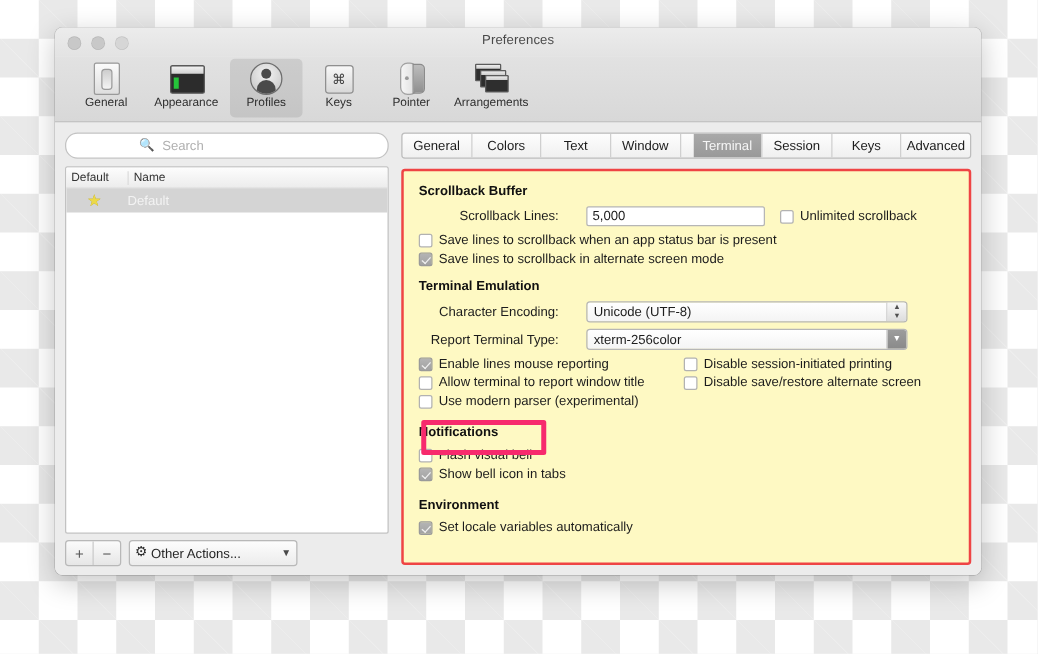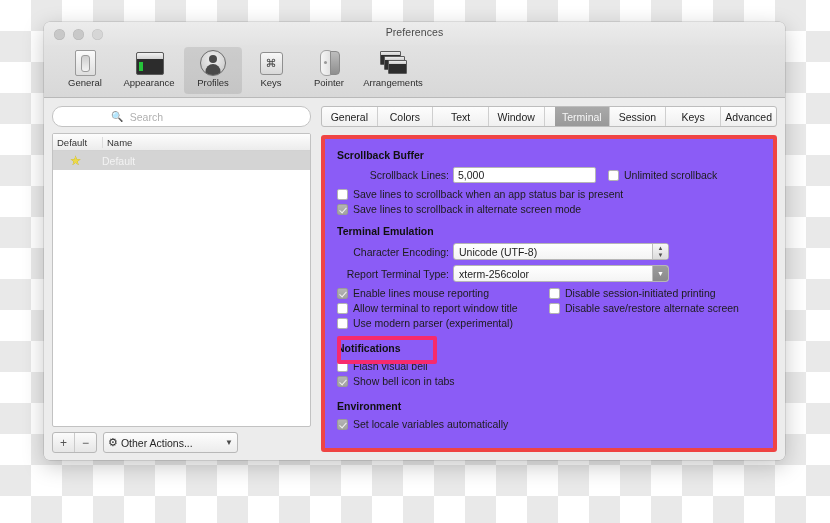--- a/index.html
+++ b/index.html
@@ -330,22 +330,22 @@
   .tab:last-child { border-right: none; }
   .tab.active {
     background: linear-gradient(to bottom,#a9a9a9,#999999);
     color: #f6f6f6;
     margin-left: 10px;
   }
 
   .panel {
     flex: 1;
     margin-top: 8px;
-    background: #8b5cf6;
-    border: 4px solid #ef4444;
+    background: #fef9c3;
+    border: 2px solid #ef4444;
     border-radius: 3px;
     padding: 10px 12px 8px 12px;
     overflow: hidden;
   }
 
   .sec-title {
     font-size: 10.5px;
     font-weight: bold;
     color: #111;
     margin: 0 0 6px 0;
@@ -354,21 +354,21 @@
 
   .field-row {
     display: flex;
     align-items: center;
     margin-bottom: 5px;
   }
   .field-label {
     font-size: 10.5px;
     color: #1c1c1c;
     text-align: right;
-    padding-right: 4px;
+    padding-right: 22px;
   }
   .fl-w1 { width: 112px; }
   .fl-w2 { width: 112px; }
 
   .textfield {
     height: 16px;
     background: #ffffff;
     border: 1px solid #b6b6b6;
     border-radius: 2px;
     font-size: 10.5px;
@@ -388,21 +388,21 @@
     border: 1px solid #b6b6b6;
     border-radius: 3px;
     font-size: 10.5px;
     color: #1c1c1c;
     display: flex;
     align-items: center;
     padding: 0 0 0 5px;
     position: relative;
     box-sizing: border-box;
   }
-  .combo-wide { width: 216px; }
+  .combo-wide { width: 257px; }
   .combo-btn {
     margin-left: auto;
     width: 15px;
     height: 100%;
     background: linear-gradient(to bottom,#f8f8f8,#dcdcdc);
     border-left: 1px solid #bdbdbd;
     border-radius: 0 2px 2px 0;
     display: flex;
     flex-direction: column;
     align-items: center;

